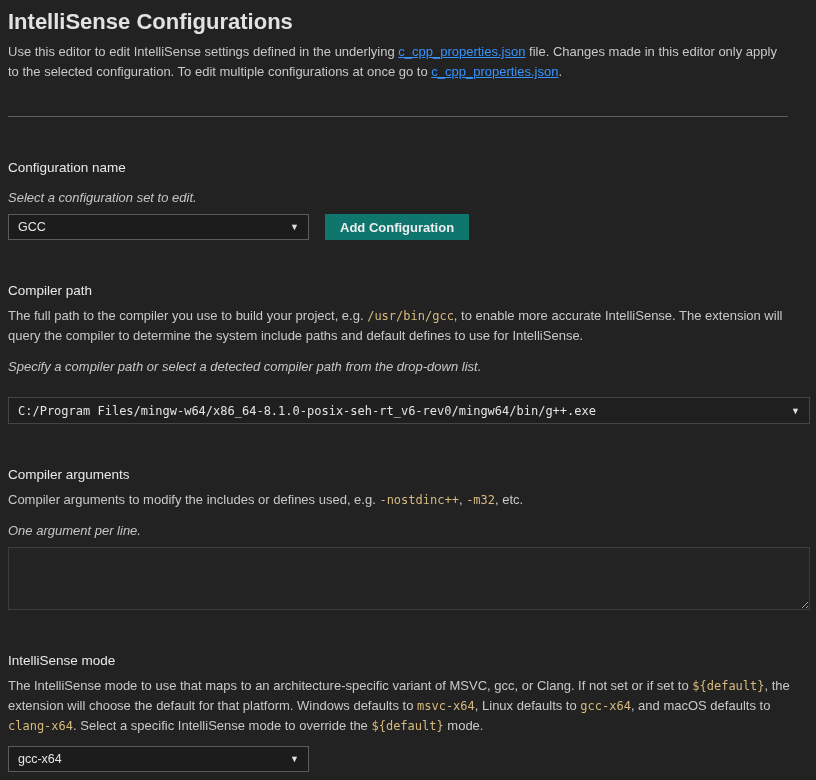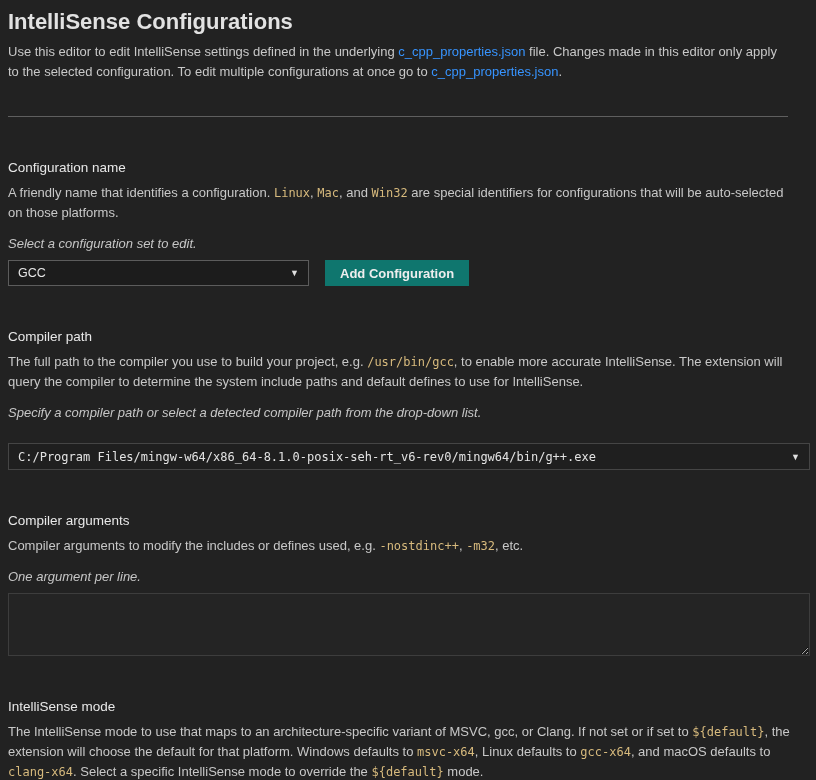--- a/index.html
+++ b/index.html
@@ -22,20 +22,21 @@
   }
   p.rich{margin:0;max-width:782px;}
   .prompt{font-style:italic;margin:11px 0 6px;max-width:782px;color:#c6c6c6;}
   .code{
     color:var(--code);
     font-family:"DejaVu Sans Mono", monospace;
     font-size:12px;
   }
   .link{
     color:var(--link);
+    text-decoration:underline;
     cursor:pointer;
     margin-top:11px;
   }
   hr.divider{
     border:none;border-top:1px solid #5f5f5f;
     margin:34px 22px 0 0;
   }
   h2.section-heading{
     font-size:13.5px;line-height:18px;font-weight:400;
     color:#e8e8e8;margin:42px 0 6px;
@@ -78,21 +79,20 @@
 <div class="container">
 
   <h1>IntelliSense Configurations</h1>
 
   <p class="rich"><span>Use this editor to edit IntelliSense settings defined in the underlying </span><a class="link">c_cpp_properties.json</a><span> file. Changes made in this editor only apply to the selected configuration. To edit multiple configurations at once go to </span><a class="link">c_cpp_properties.json</a><span>.</span></p>
 
   <hr class="divider">
 
   <section>
     <h2 class="section-heading">Configuration name</h2>
-    <p class="rich"><span>A friendly name that identifies a configuration. </span><span class="code">Linux</span><span>, </span><span class="code">Mac</span><span>, and </span><span class="code">Win32</span><span> are special identifiers for configurations that will be auto-selected on those platforms.</span></p>
     <p class="prompt">Select a configuration set to edit.</p>
     <div class="control-row">
       <div class="select select-small">
         <span class="select-value">GCC</span>
         <span class="select-caret">▼</span>
       </div>
       <button class="btn">Add Configuration</button>
     </div>
   </section>
 

